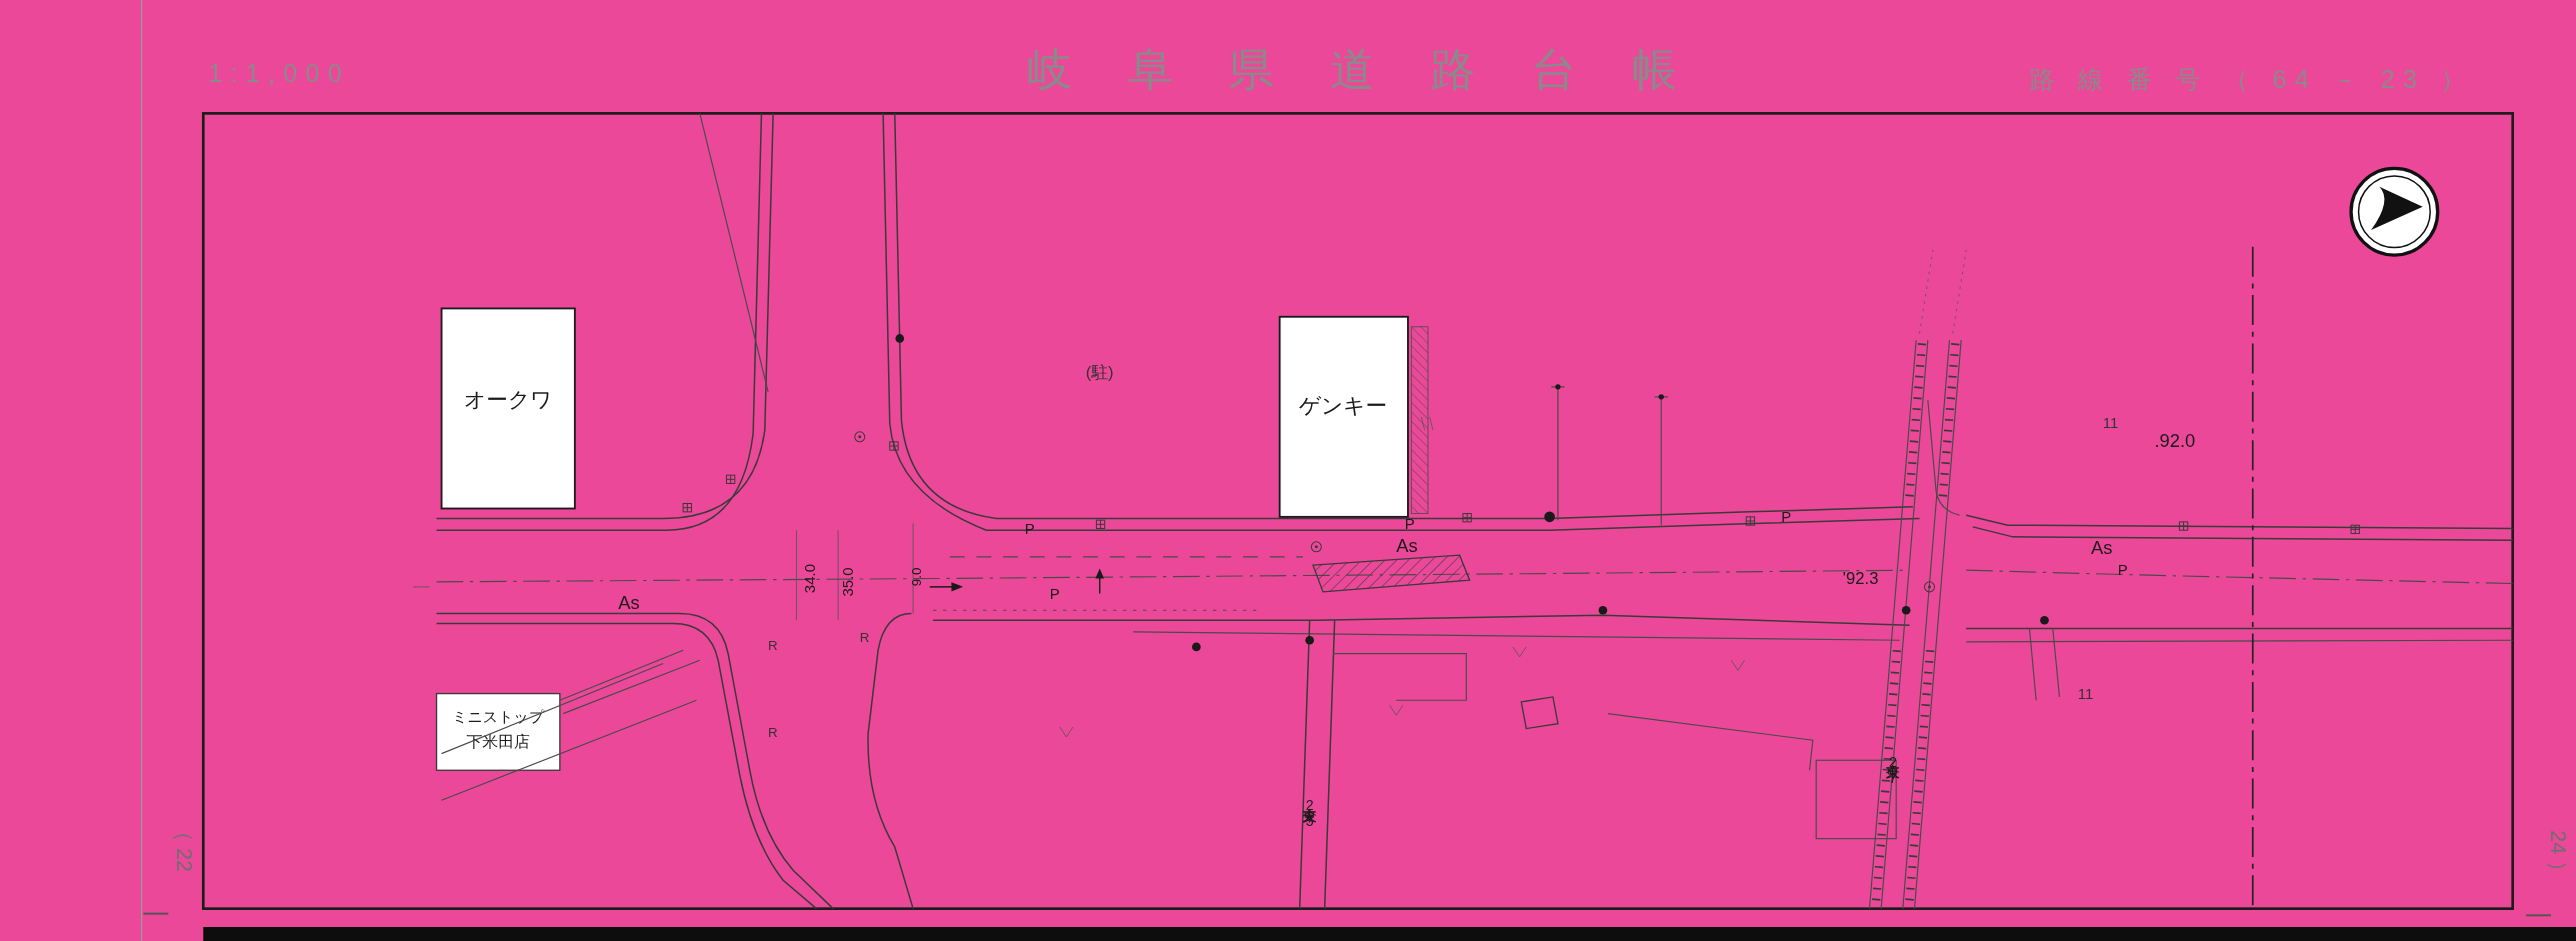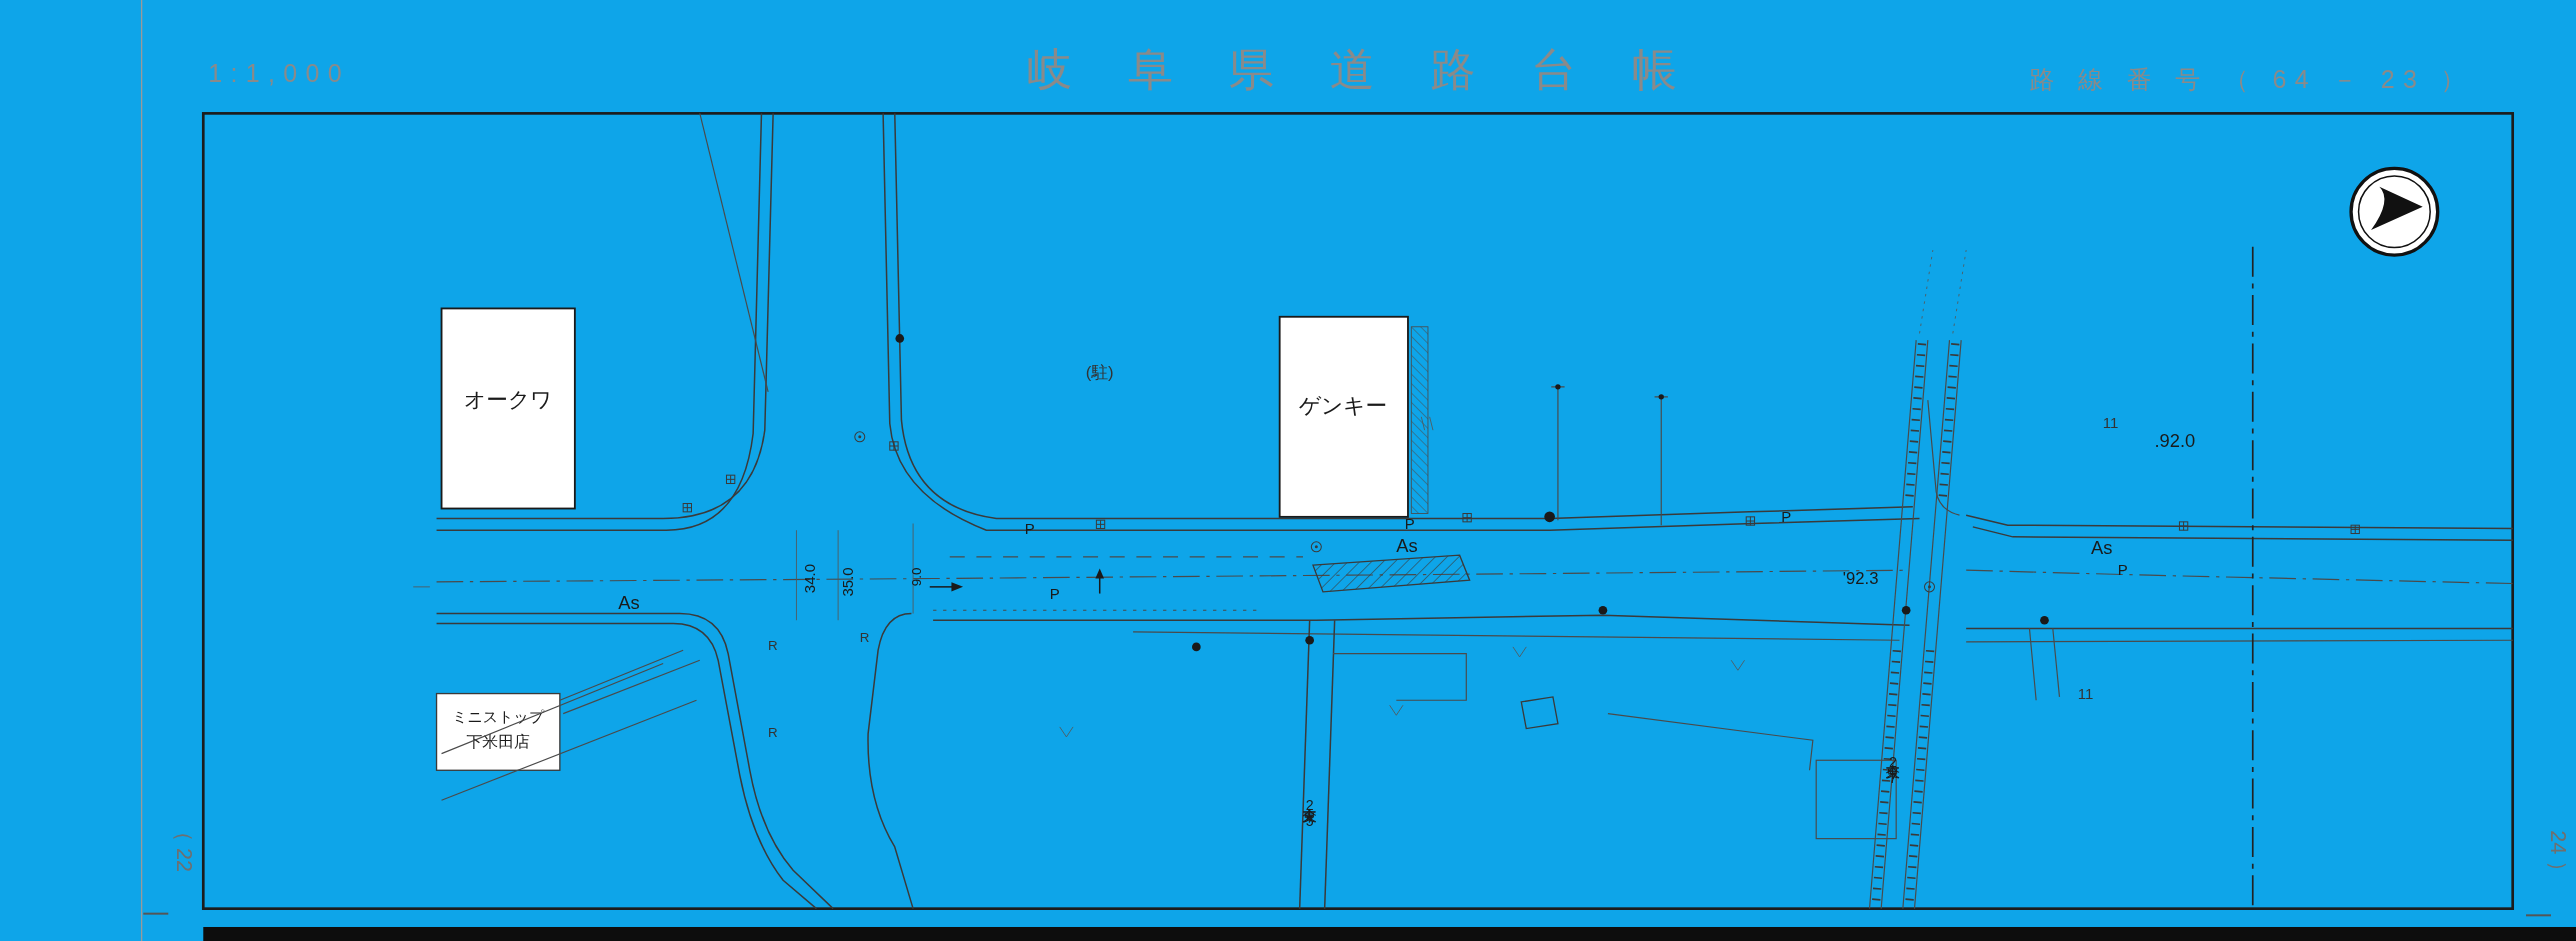--- a/index.html
+++ b/index.html
@@ -1,19 +1,19 @@
 <!DOCTYPE html>
 <html style="font-size:9.6px"><head>
 <meta charset="utf-8">
 <style>
   html,body { margin:0; padding:0; background:#ffffff; }
   .page {
     position:relative;
     width:2576px; height:942px;
-    background:#0ea5e9;
+    background:#ec4899;
     font-family:"Liberation Sans","DejaVu Sans",sans-serif;
     overflow:hidden;
   }
   svg { position:absolute; left:0; top:0; }
 
   text { font-family:"Liberation Sans","DejaVu Sans",sans-serif; }
   .t-gray   { fill:#8a8a8a; }
   .t-dim    { fill:#6f6f6f; }
   .t-ink    { fill:#1a1a1a; }
   .t-line   { fill:#333333; }

